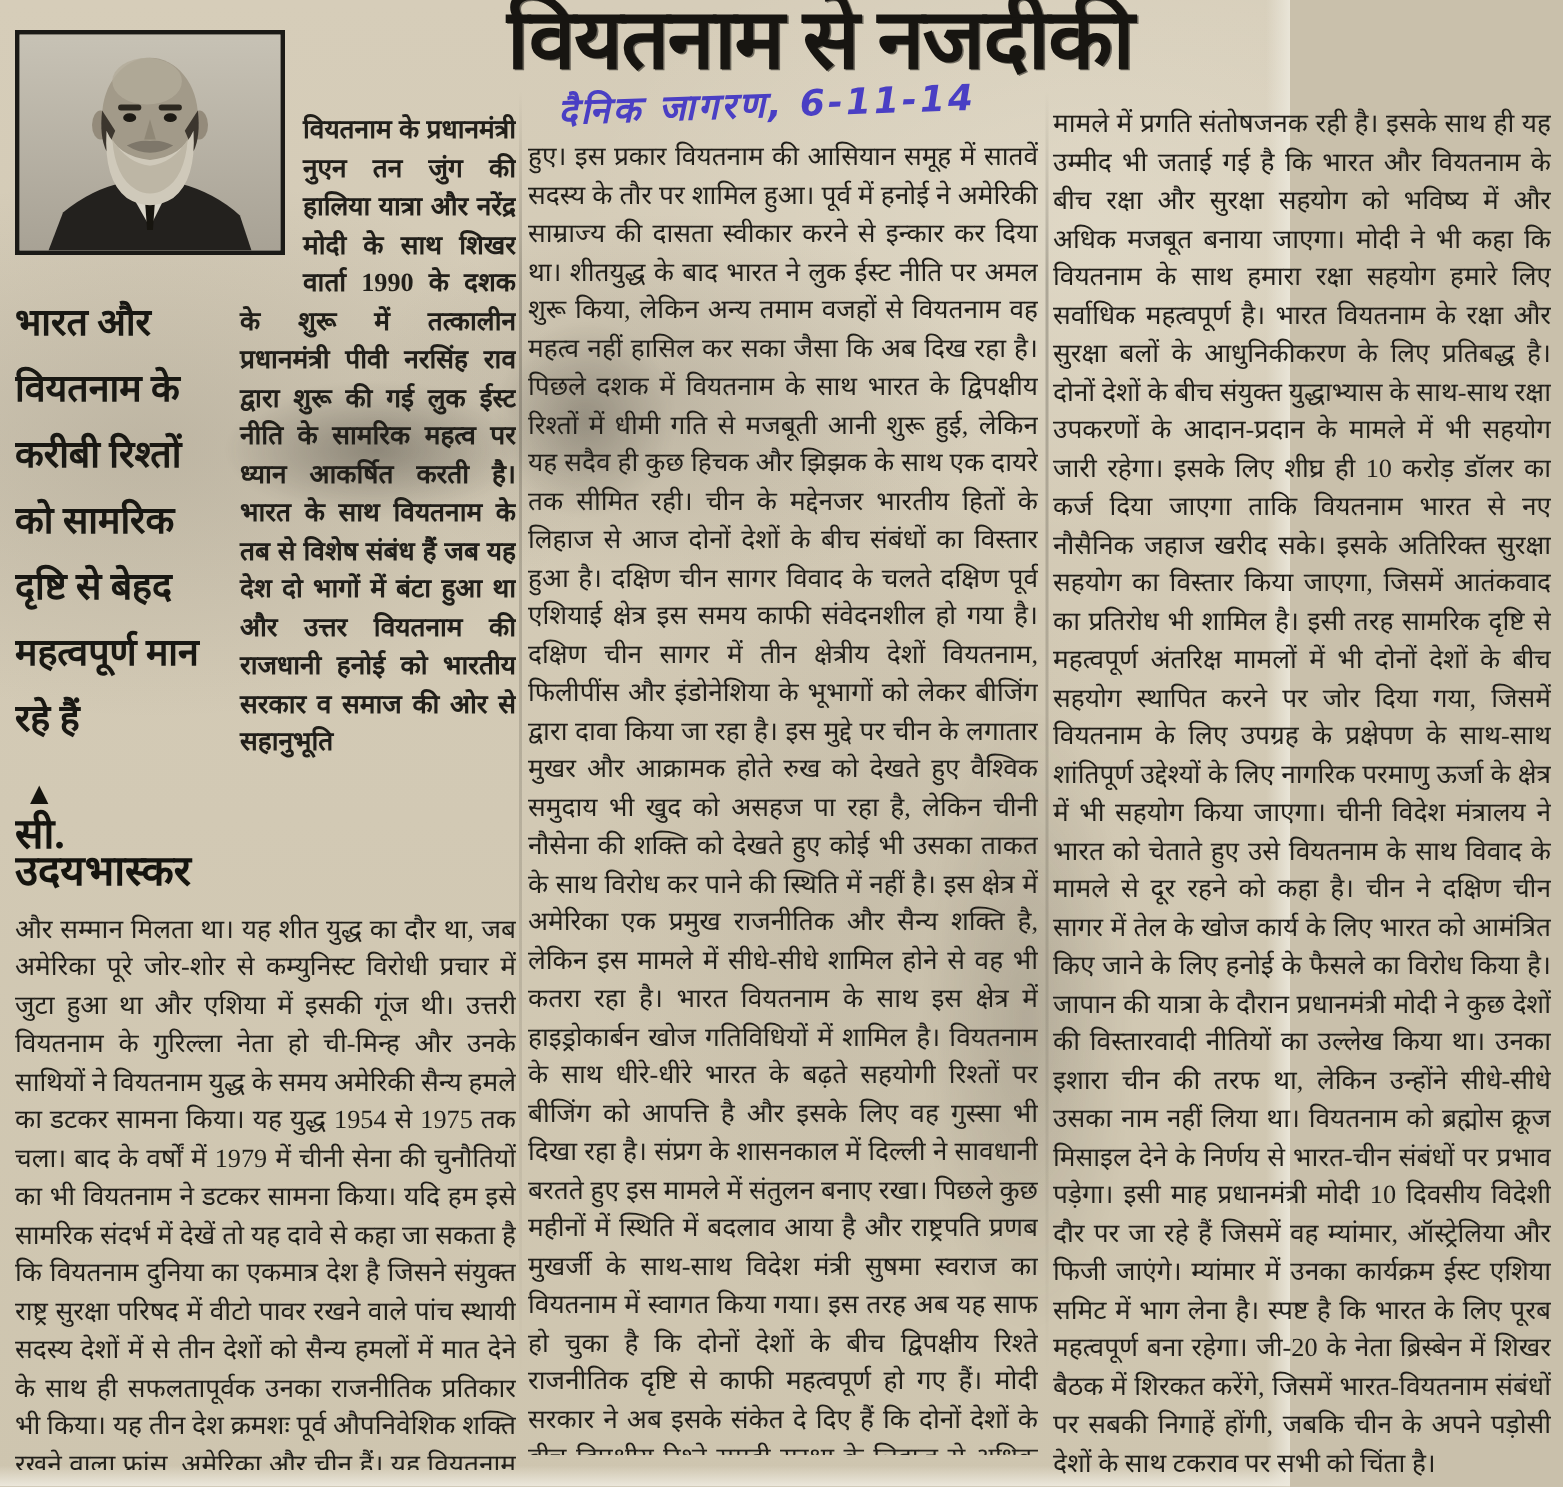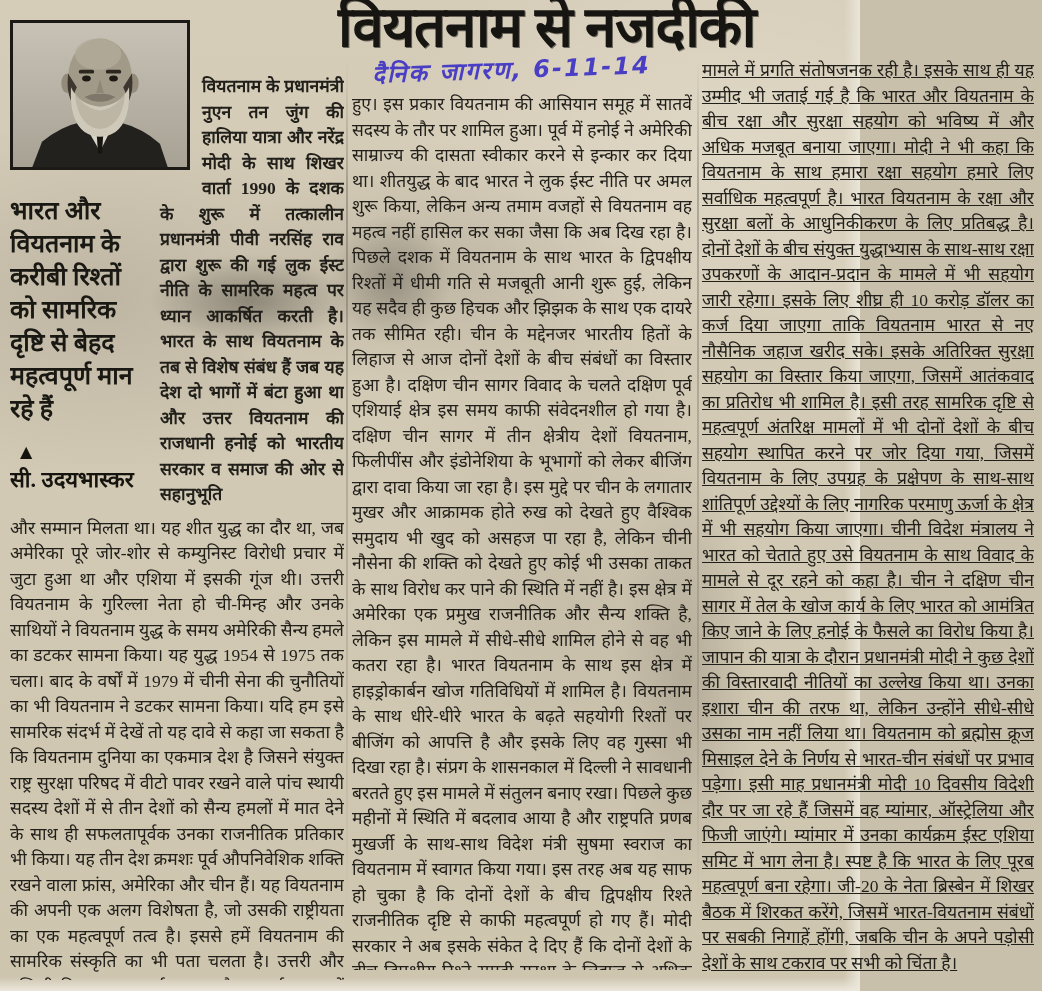--- a/index.html
+++ b/index.html
@@ -44,30 +44,30 @@
   .body-text{font-size:17.5px;line-height:25.5px;color:#211f1a;}
 
   .col1{left:10px;top:16px;width:334px;height:964px;}
   .photo-frame{
     float:left;width:180px;height:150px;margin:4px 12px 10px 0;
     border:3px solid #1b1a17;background:#b6b0a3;box-sizing:border-box;
   }
   .photo-frame svg{display:block;width:100%;height:100%;}
   .deck-wrap{float:left;clear:left;width:140px;margin:14px 10px 6px 0;text-align:left;}
   .deck{
-    font-size:25px;line-height:33px;font-weight:bold;color:#191813;
+    font-size:25px;line-height:44px;font-weight:bold;color:#191813;
     font-family:"Liberation Serif","DejaVu Sans",serif;
   }
   .marker{display:block;font-size:16px;color:#15140f;margin:14px 0 2px 10px;font-family:"DejaVu Sans",sans-serif;}
-  .author{font-size:22px;font-weight:bold;color:#15140f;}
+  .author{font-size:28px;font-weight:bold;color:#15140f;}
   .lead{padding-top:58px;font-weight:bold;}
   .clear-para{clear:both;padding-top:6px;}
 
   .col2{left:352px;top:92px;width:340px;height:878px;}
-  .col3{left:702px;top:58px;width:332px;height:916px;text-decoration:underline;}
+  .col3{left:702px;top:70px;width:332px;height:916px;}
 
   .rule-v{position:absolute;top:60px;width:2px;height:860px;background:linear-gradient(180deg,rgba(30,28,22,.0),rgba(30,28,22,.25) 15%,rgba(30,28,22,.12) 70%,rgba(30,28,22,0));}
   .rule-v.r1{left:346px;}
   .rule-v.r2{left:697px;}
 </style>
 </head>
 <body>
 
 <div class="page">
 

